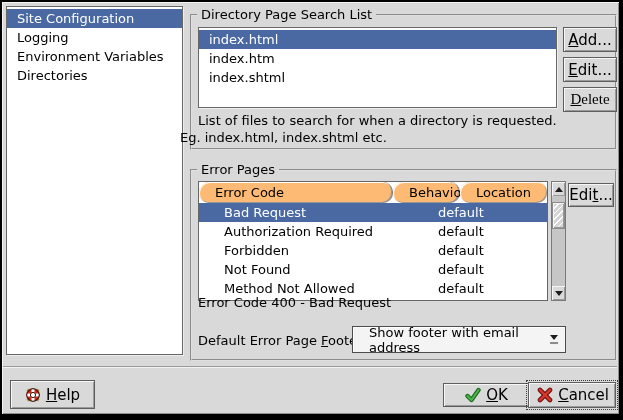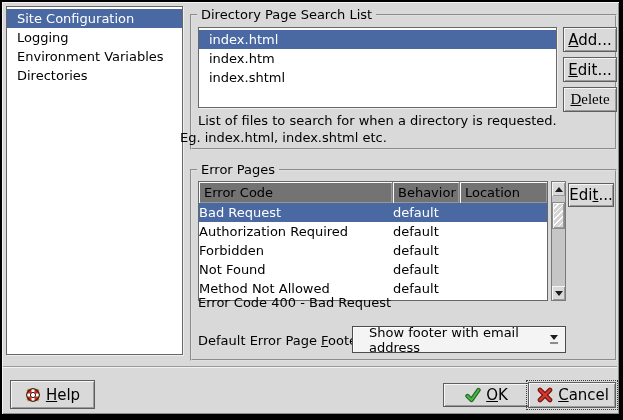--- a/index.html
+++ b/index.html
@@ -31,29 +31,29 @@
     background:#d9d9d9;border:1px solid #5e5e5e;color:#000;cursor:default;
     box-shadow:inset 1px 1px 0 #f6f6f6, inset -1px -1px 0 #9a9a9a;
     font-family:inherit;font-size:15px;white-space:nowrap;
   }
   .btn.focused{outline:1px dotted #3a3a3a;outline-offset:1px;justify-content:flex-end;}
   .mn{text-decoration:underline;text-underline-offset:1px;}
   
   .table{position:absolute;left:198px;top:181px;width:350px;height:120px;background:#fff;border:1px solid #676767;}
   .thead{display:flex;height:21px;}
   .th{
-    background:#737373;border-right:1px solid #7e7e7e;display:flex;align-items:center;
-    padding-left:5px;box-shadow:inset 1px 1px 0 #fbfbfb, inset -1px -1px 0 #979797;cursor:default;
+    background:#fdba74;border-right:1px solid #7e7e7e;display:flex;align-items:center;
+    padding-left:16px;box-shadow:inset 1px 1px 0 #fbfbfb, inset -1px -1px 0 #979797;cursor:default;border-radius:10px;
   }
   .th:nth-child(1){width:194px;}
   .th:nth-child(2){width:67px;}
   .th:nth-child(3){flex:1;border-right:none;}
   .tr{display:flex;height:19px;align-items:center;cursor:default;}
   .tr.selected{background:#4a69a2;color:#fff;}
-  .td{white-space:nowrap;overflow:hidden;}
+  .td{padding-left:5px;white-space:nowrap;overflow:hidden;margin-left:20px;}
   .td.c1{width:194px;}
   .td.c2{width:67px;}
   .td.c3{flex:1;}
   
   .sb{position:absolute;left:551px;top:181px;width:15px;height:120px;background:#c6c6c6;border:1px solid #7a7a7a;}
   .sb-btn{
     position:absolute;left:0;width:13px;height:14px;background:#d9d9d9;
     box-shadow:inset 1px 1px 0 #f6f6f6, inset -1px -1px 0 #9a9a9a;
     display:flex;align-items:center;justify-content:center;
   }

